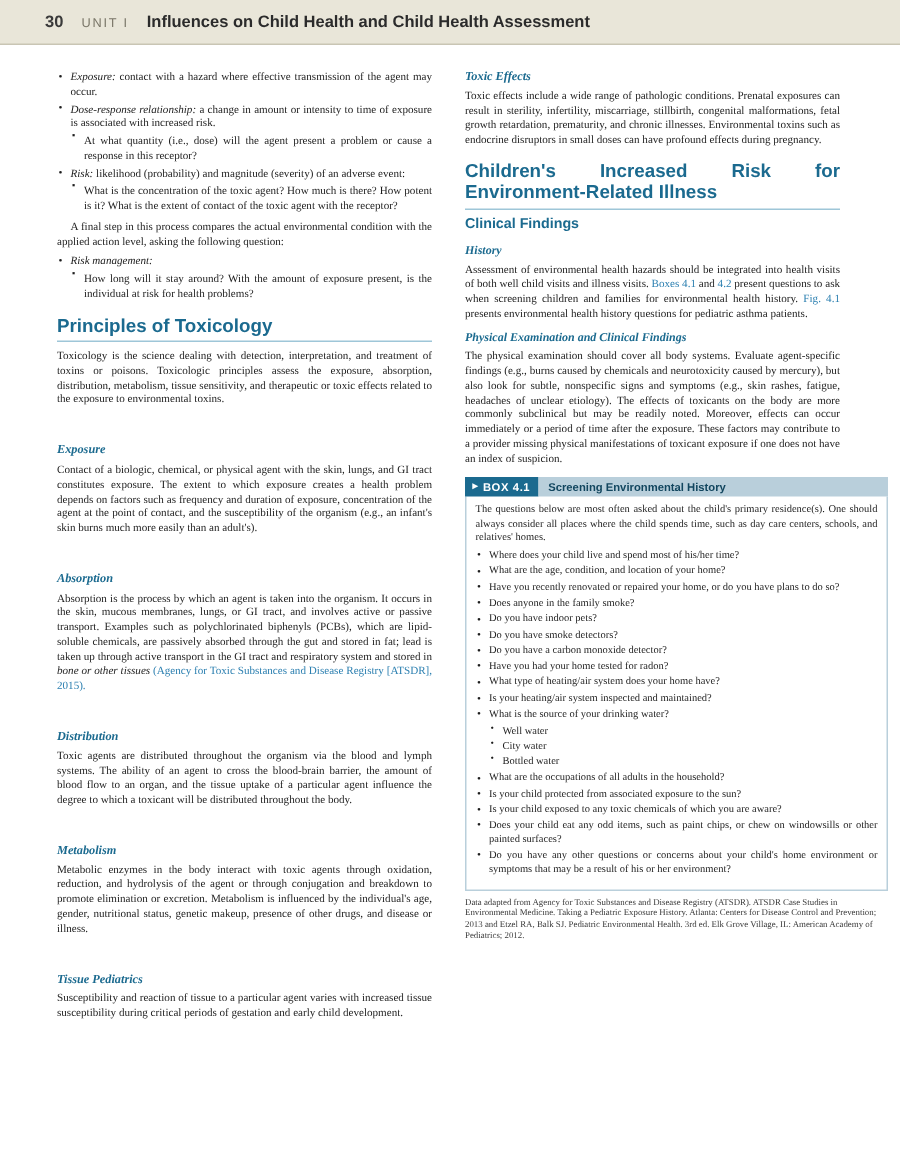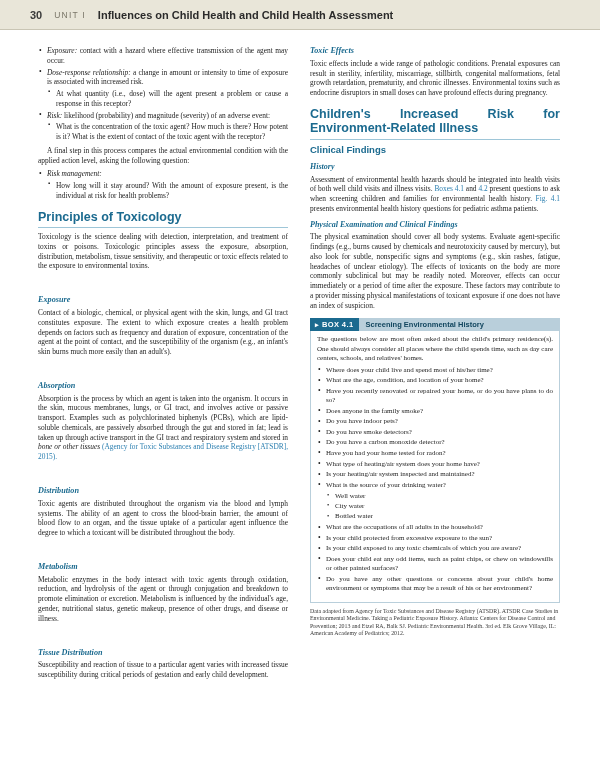--- a/index.html
+++ b/index.html
@@ -122,21 +122,21 @@
     content: "\25AA";
     position: absolute; left: 1px; top: -1px;
     font-size: 6px;
     color: #1d1d1d;
   }
   .it { font-style: italic; }
   .lnk { color: #2b7fb0; }
   
   .box {
     margin-top: 8px;
-    width: 250px;
+    width: 282px;
   }
   .box-head {
     display: flex;
     align-items: stretch;
     height: 13px;
   }
   .box-head .tag {
     background: #1b6a8f;
     color: #fff;
     font-family: "Liberation Sans", sans-serif;
@@ -229,21 +229,21 @@
 
     <h4 class="subsub2">Absorption</h4>
     <p class="noindent"><span>Absorption is the process by which an agent is taken into the organism. It occurs in the skin, mucous membranes, lungs, or GI tract, and involves active or passive transport. Examples such as polychlorinated biphenyls (PCBs), which are lipid-soluble chemicals, are passively absorbed through the gut and stored in fat; lead is taken up through active transport in the GI tract and respiratory system and stored in </span><span class="it">bone or other tissues</span><span class="lnk"> (Agency for Toxic Substances and Disease Registry [ATSDR], 2015).</span></p>
 
     <h4 class="subsub2">Distribution</h4>
     <p class="noindent">Toxic agents are distributed throughout the organism via the blood and lymph systems. The ability of an agent to cross the blood-brain barrier, the amount of blood flow to an organ, and the tissue uptake of a particular agent influence the degree to which a toxicant will be distributed throughout the body.</p>
 
     <h4 class="subsub2">Metabolism</h4>
     <p class="noindent">Metabolic enzymes in the body interact with toxic agents through oxidation, reduction, and hydrolysis of the agent or through conjugation and breakdown to promote elimination or excretion. Metabolism is influenced by the individual's age, gender, nutritional status, genetic makeup, presence of other drugs, and disease or illness.</p>
 
-    <h4 class="subsub2">Tissue Distribution</h4>
+    <h4 class="subsub2">Tissue Pediatrics</h4>
     <p class="noindent">Susceptibility and reaction of tissue to a particular agent varies with increased tissue susceptibility during critical periods of gestation and early child development.</p>
   </div>
 
   <div class="col right">
 
     <h4 class="subsub2" style="margin-top:0">Toxic Effects</h4>
     <p class="noindent">Toxic effects include a wide range of pathologic conditions. Prenatal exposures can result in sterility, infertility, miscarriage, stillbirth, congenital malformations, fetal growth retardation, prematurity, and chronic illnesses. Environmental toxins such as endocrine disruptors in small doses can have profound effects during pregnancy.</p>
 
     <h2 class="section">Children's Increased Risk for Environment-Related Illness</h2>
     <hr class="rule-blue">
@@ -279,21 +279,21 @@
           <li>Is your heating/air system inspected and maintained?</li>
           <li>
             <span>What is the source of your drinking water?</span>
             <ul class="b2">
               <li>Well water</li>
               <li>City water</li>
               <li>Bottled water</li>
             </ul>
           </li>
           <li>What are the occupations of all adults in the household?</li>
-          <li>Is your child protected from excessive exposure to the sun?</li>
+          <li>Is your child protected from associated exposure to the sun?</li>
           <li>Is your child exposed to any toxic chemicals of which you are aware?</li>
           <li>Does your child eat any odd items, such as paint chips, or chew on windowsills or other painted surfaces?</li>
           <li>Do you have any other questions or concerns about your child's home environment or symptoms that may be a result of his or her environment?</li>
         </ul>
       </div>
       <div class="box-source">Data adapted from Agency for Toxic Substances and Disease Registry (ATSDR). ATSDR Case Studies in Environmental Medicine. Taking a Pediatric Exposure History. Atlanta: Centers for Disease Control and Prevention; 2013 and Etzel RA, Balk SJ. Pediatric Environmental Health. 3rd ed. Elk Grove Village, IL: American Academy of Pediatrics; 2012.</div>
     </div>
   </div>
 
 </div>

